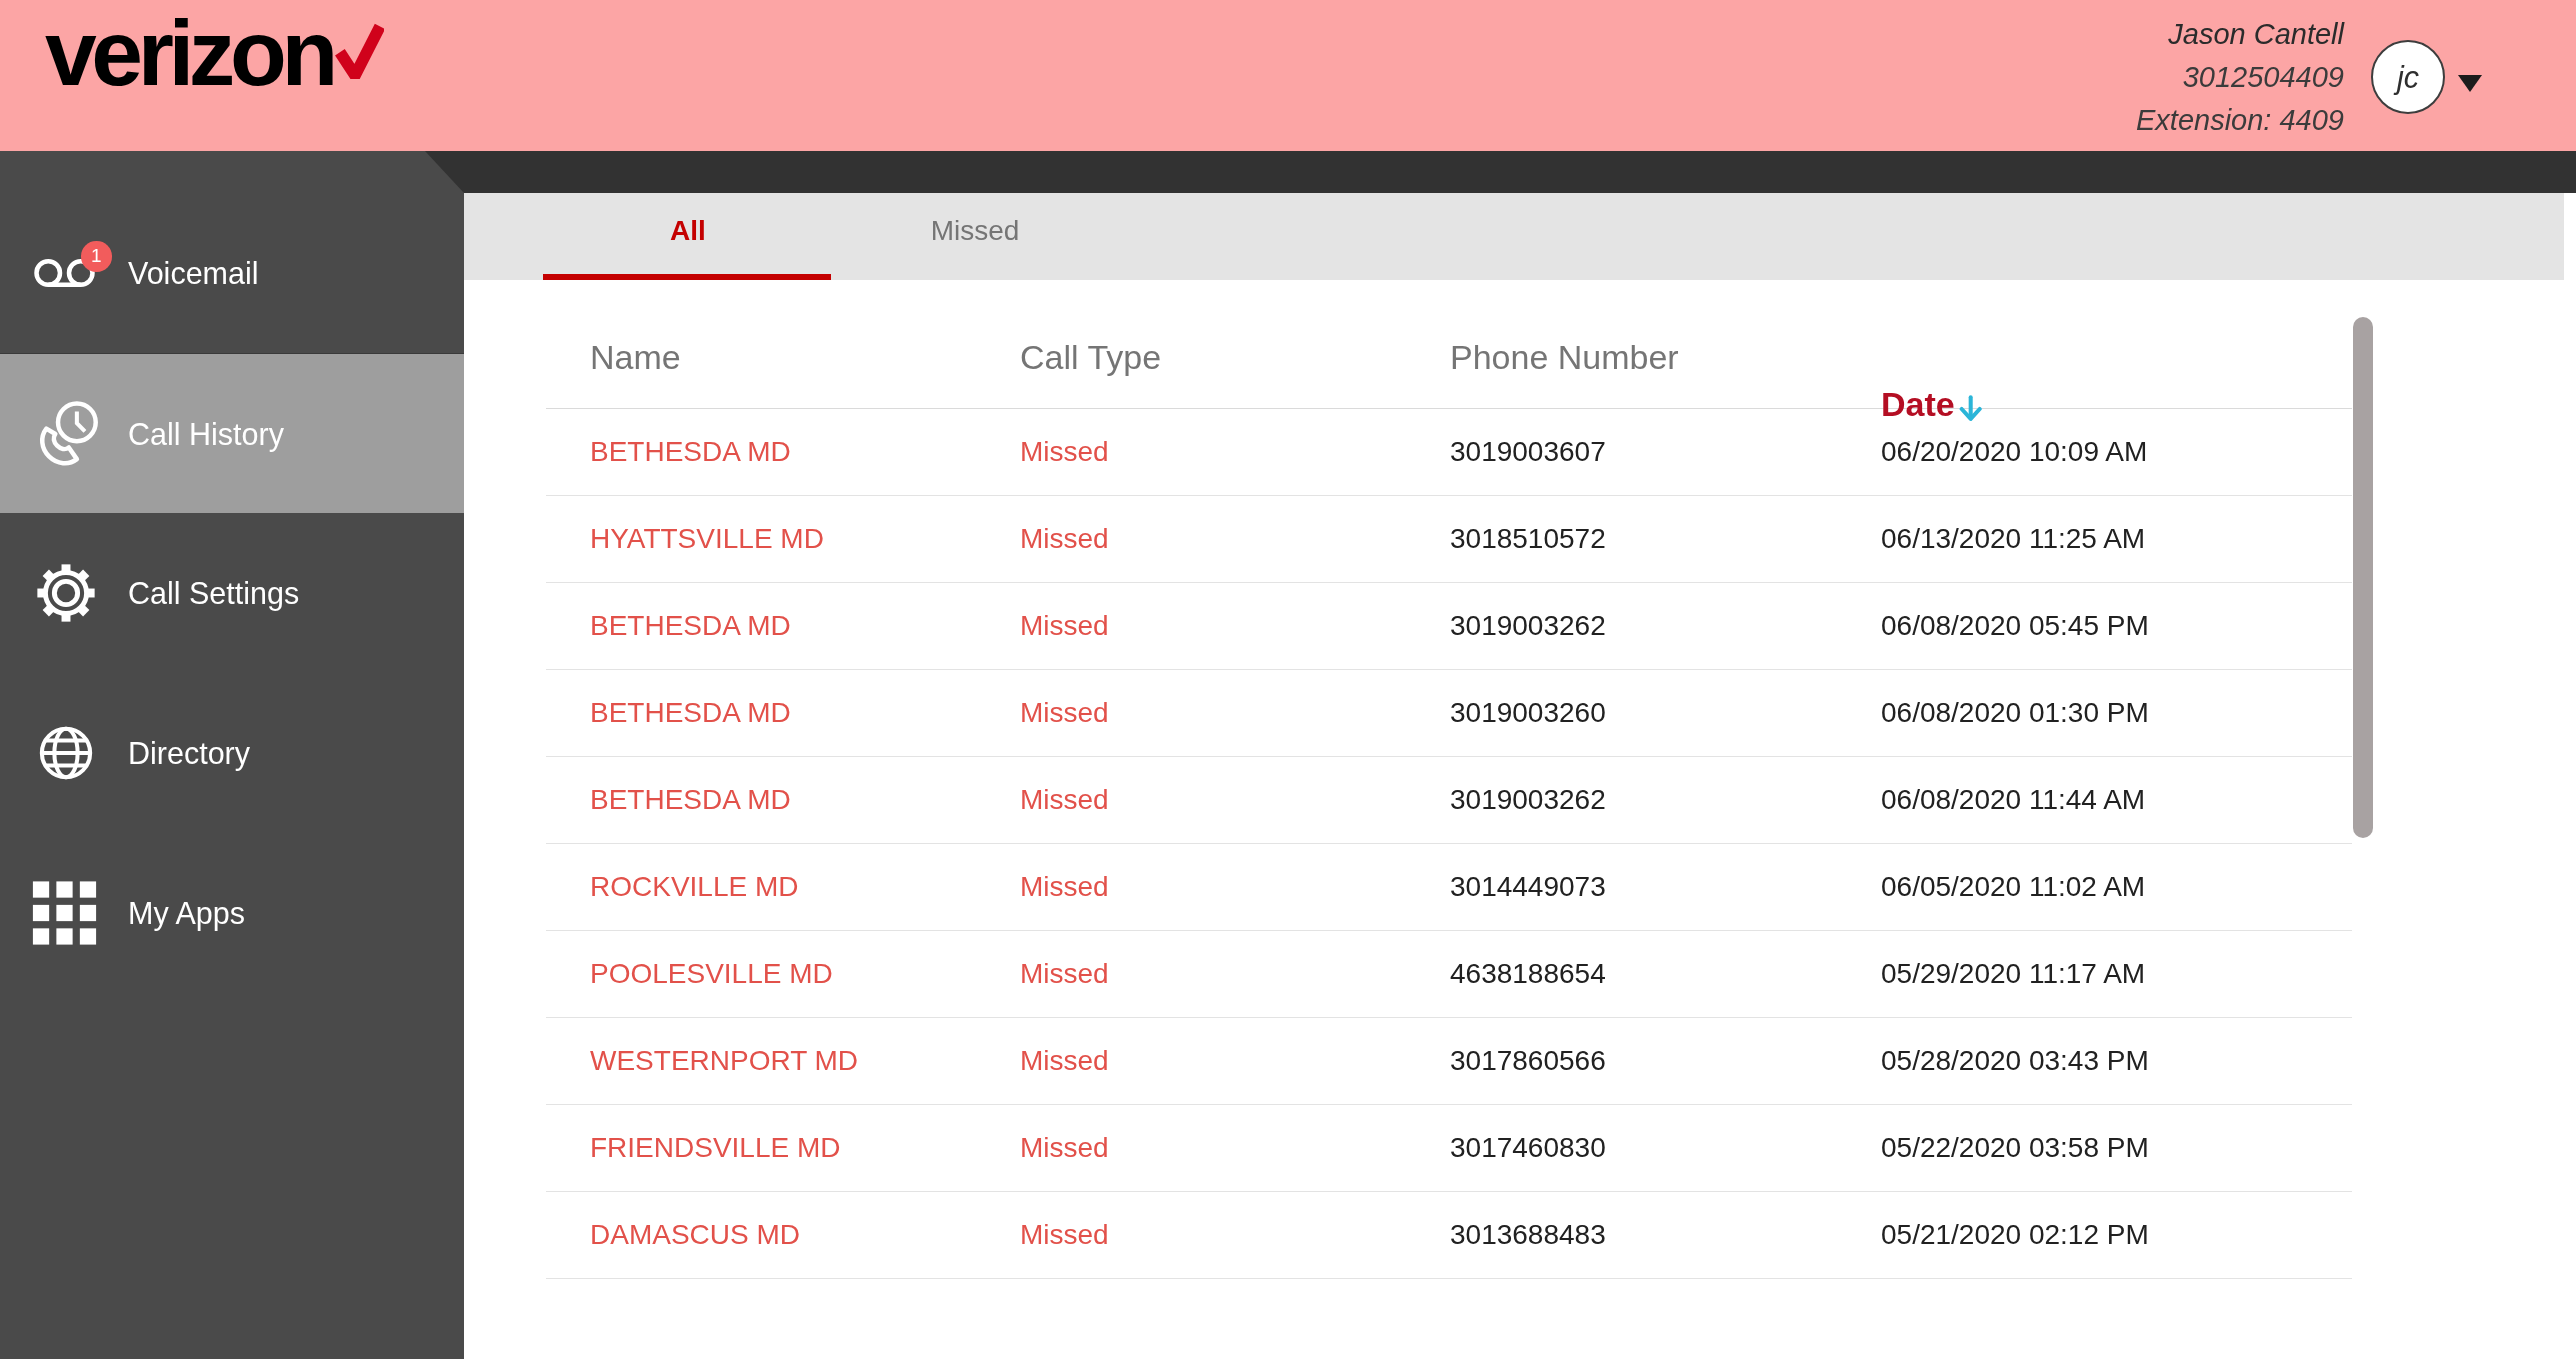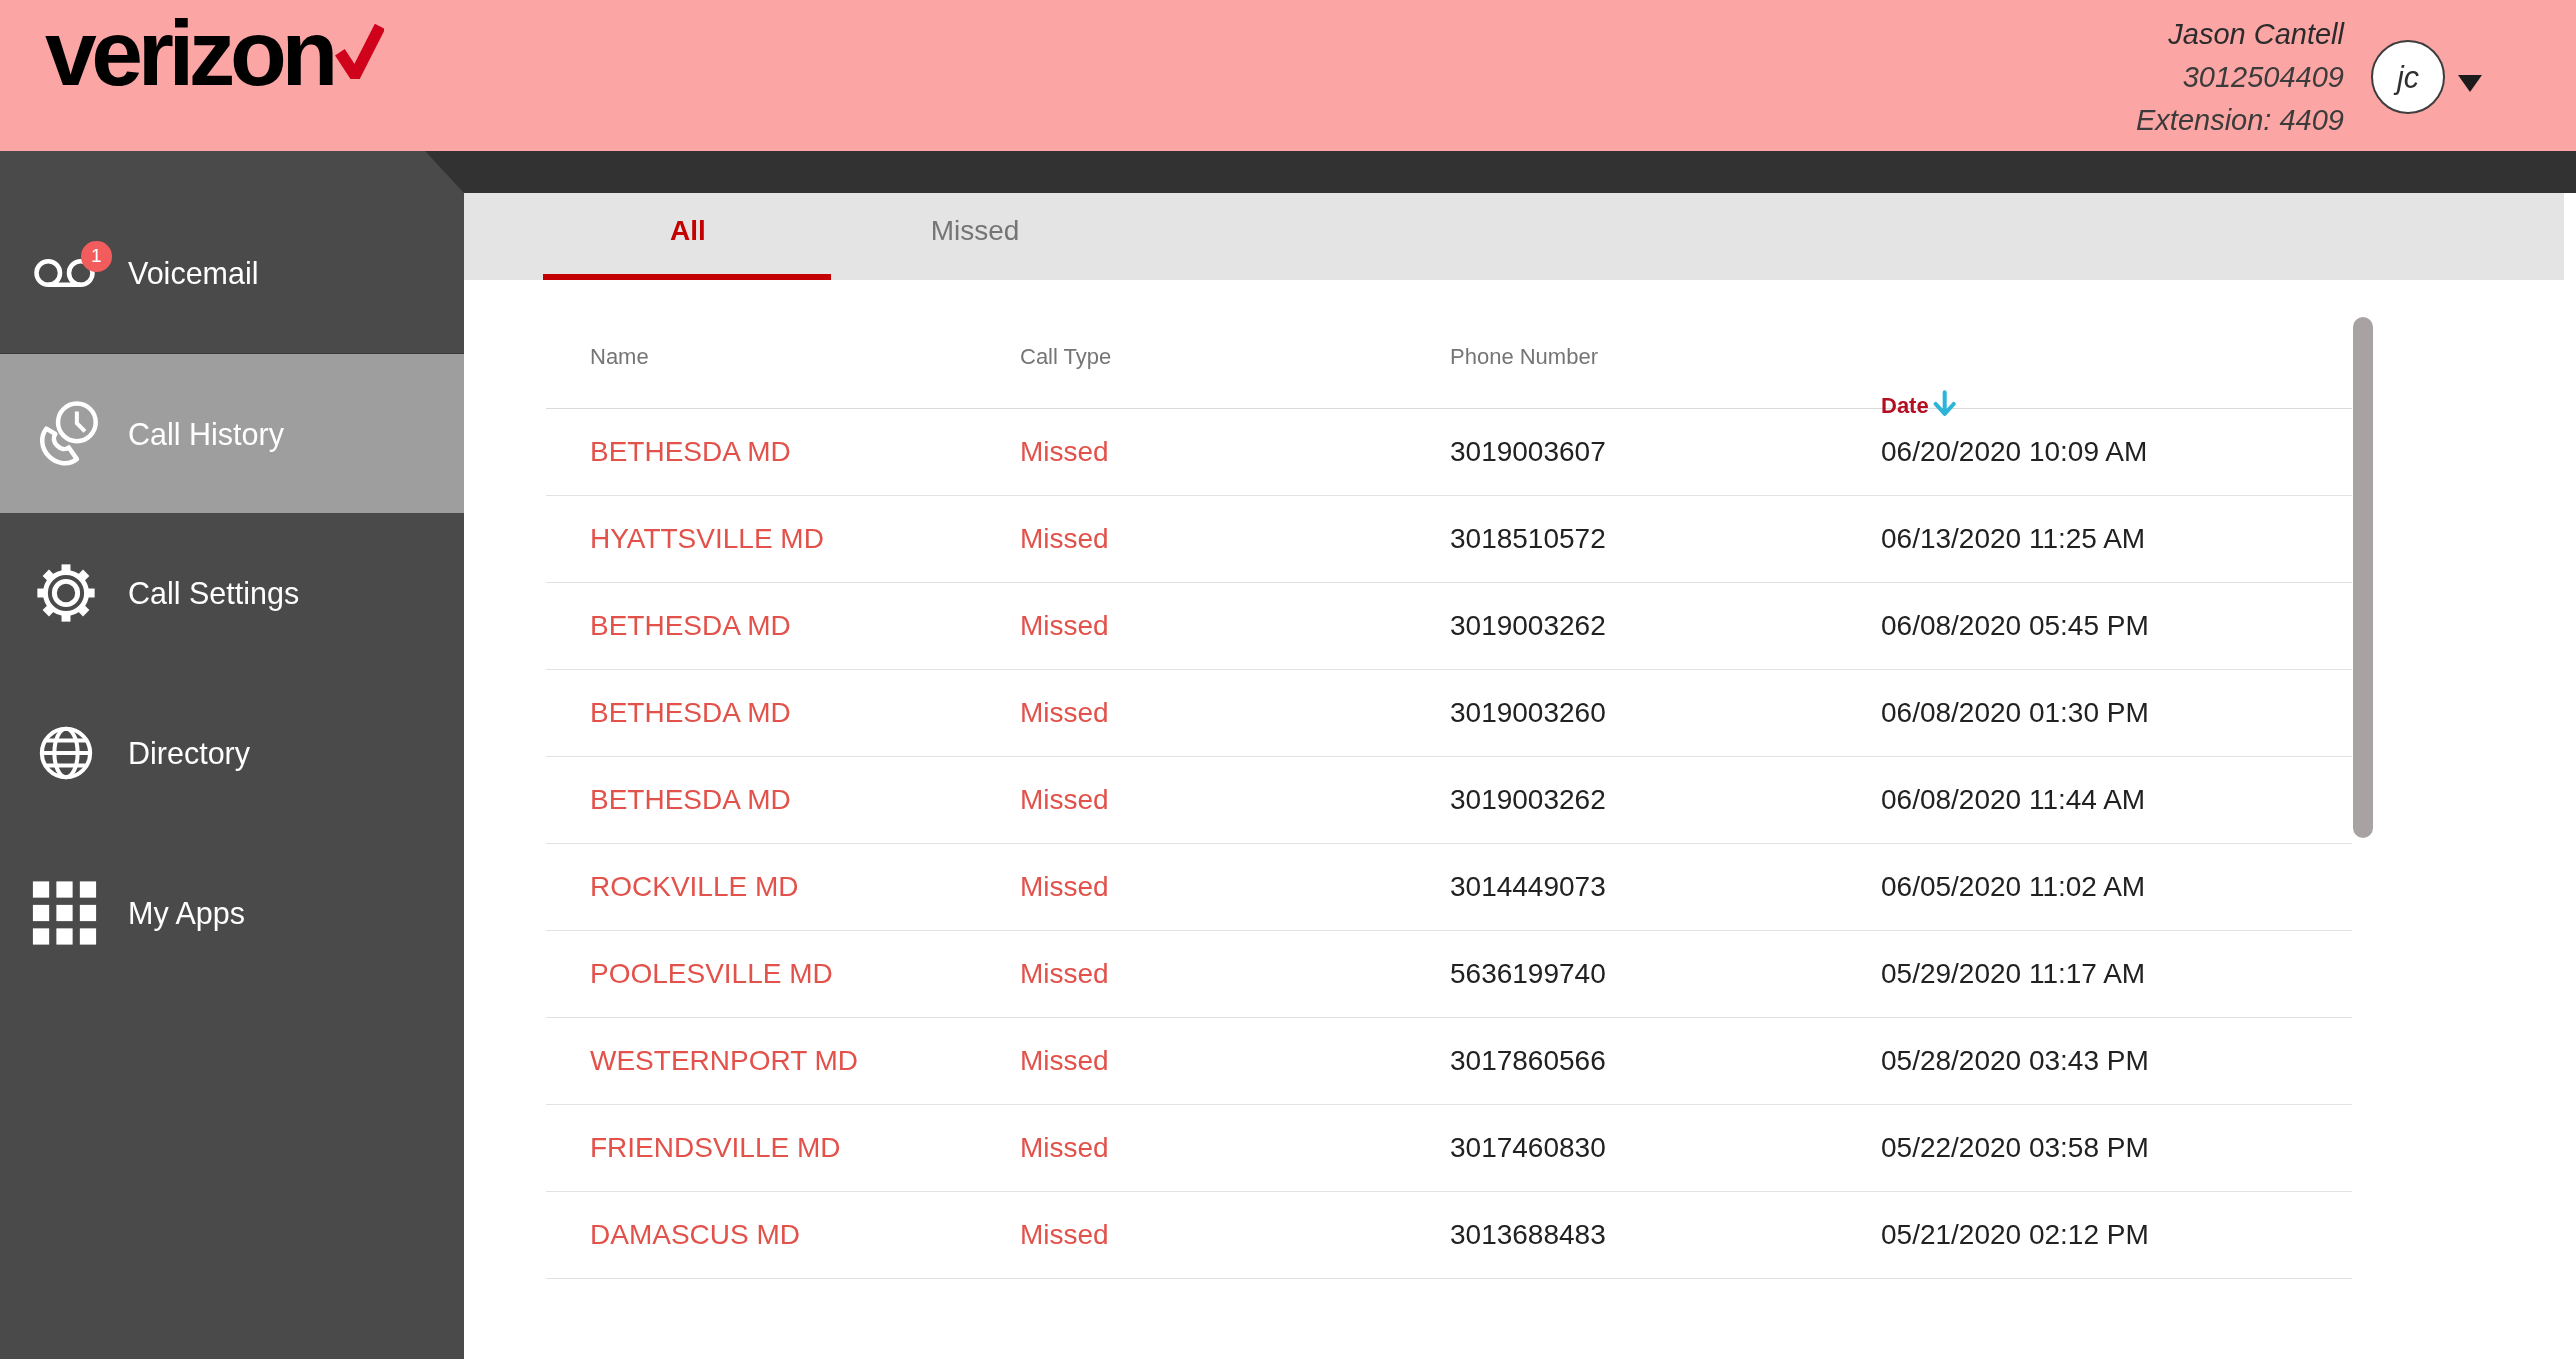--- a/index.html
+++ b/index.html
@@ -44,21 +44,21 @@
   .tab.inactive{color:#757575;font-weight:500;}
   .tab-all{left:224px;} .tab-missed{left:511px;}
   .underline{position:absolute;left:79px;bottom:0;width:288px;height:6.3px;background:#c40000;}
 
   
   .table{position:absolute;left:546px;top:305px;width:1806px;z-index:1;}
   .thead{position:relative;height:103px;border-bottom:1.8px solid #dadada;}
   .trow{position:relative;height:86px;border-bottom:1.8px solid #e3e3e3;}
   .cell{position:absolute;top:50%;transform:translateY(-50%);font-size:28px;white-space:nowrap;}
   .col-name{left:44px;} .col-type{left:474px;} .col-phone{left:904px;} .col-date{left:1335px;}
-  .th{color:#757575;font-size:22px;}
+  .th{color:#757575;font-size:34px;}
   .th-date{color:#b40e23;font-weight:700;display:flex;align-items:flex-end;gap:4px;margin-top:47px;}
   .c-red{color:#e2514a;}
   .c-dark{color:#212121;}
 
   
   .scrollthumb{position:absolute;left:2353px;top:317px;width:20px;height:521px;
                background:#a8a2a2;border-radius:10.8px;z-index:3;}
 </style>
 </head>
 <body>
@@ -223,21 +223,21 @@
   <div class="trow">
     <span class="cell c-red  col-name">ROCKVILLE MD</span>
     <span class="cell c-red  col-type">Missed</span>
     <span class="cell c-dark col-phone">3014449073</span>
     <span class="cell c-dark col-date">06/05/2020 11:02 AM</span>
   </div>
 
   <div class="trow">
     <span class="cell c-red  col-name">POOLESVILLE MD</span>
     <span class="cell c-red  col-type">Missed</span>
-    <span class="cell c-dark col-phone">5636199740</span>
+    <span class="cell c-dark col-phone">4638188654</span>
     <span class="cell c-dark col-date">05/29/2020 11:17 AM</span>
   </div>
 
   <div class="trow">
     <span class="cell c-red  col-name">WESTERNPORT MD</span>
     <span class="cell c-red  col-type">Missed</span>
     <span class="cell c-dark col-phone">3017860566</span>
     <span class="cell c-dark col-date">05/28/2020 03:43 PM</span>
   </div>
 

